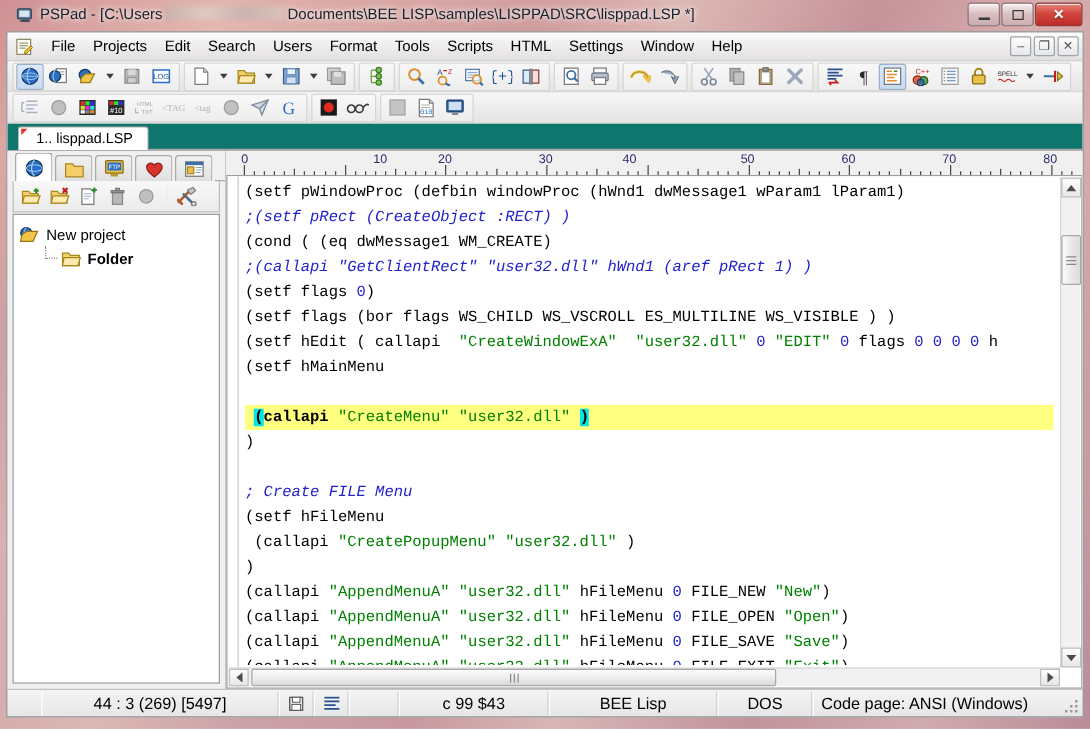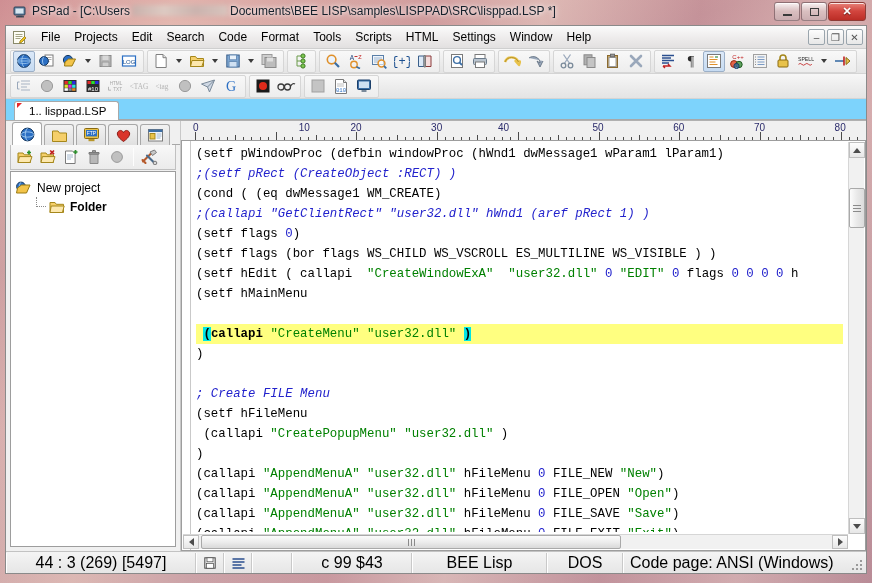--- a/index.html
+++ b/index.html
@@ -107,21 +107,21 @@
   }
   .tb-sep { width:1px; height:18px; background:#c4c4c4; margin:0 4px; border-right:1px solid #fdfdfd; }
   .tb-group {
     display:flex; align-items:center; height:23px; padding:0 2px;
     border:1px solid #d6d6d6; border-radius:2px; margin-right:3px;
     background:linear-gradient(180deg,#f8f8f8,#ededed);
   }
 
   
   #tabstrip {
-    height:22px; width:100%; background:#7dd3fc;
+    height:22px; width:100%; background:#0f766e;
     border-bottom:1px solid #b0b0b0; position:relative;
     display:flex; align-items:flex-end; padding-left:8px;
   }
   .ftab {
     height:19px; padding:0 12px 0 14px; display:flex; align-items:center;
     background:#fff; border:1px solid #a8a8a8; border-bottom:none;
     border-radius:3px 3px 0 0; font-size:11.5px; color:#000; position:relative;
   }
   .ftab .corner {
     position:absolute; left:2px; top:1px; width:0;height:0;
@@ -221,21 +221,21 @@
     display:flex; align-items:center; justify-content:center;
   }
   .hgrip { display:flex; gap:2px; }
   .hgrip div { width:1px; height:7px; background:#8a8a8a; }
 
   
   #statusbar {
     position:absolute; left:0; bottom:0; width:100%; height:22px;
     background:linear-gradient(180deg,#f4f4f4,#e6e6e6);
     border-top:1px solid #c2c2c2;
-    display:flex; align-items:flex-end; font-size:16px; color:#000;
+    display:flex; align-items:center; font-size:13px; color:#000;padding-left:27px;
   }
   .sb-cell {
     height:20px; display:flex; align-items:center; justify-content:center;
     border-right:1px solid #c9c9c9; border-left:1px solid #fff;
     padding:0 6px; white-space:nowrap;
   }
   #grip-corner {
     position:absolute; right:2px; bottom:1px; width:14px; height:14px;
   }
   #grip-corner i { position:absolute; width:2px;height:2px;background:#9a9a9a; }
@@ -275,21 +275,21 @@
         <svg width="15" height="15" viewBox="0 0 15 15">
           <rect x="1.5" y="1.5" width="11" height="12" fill="#fdfdf4" stroke="#8a8a6a"></rect>
           <path d="M3.5 4.5h7M3.5 6.5h7M3.5 8.5h5" stroke="#9a9a7a" stroke-width="0.9"></path>
           <path d="M8 11 L12.5 6.5 L14 8 L9.5 12.5 L7.6 13 Z" fill="#f0c419" stroke="#8a6d10" stroke-width="0.7"></path>
         </svg>
       </span>
       <div class="menu-item">File</div>
       <div class="menu-item">Projects</div>
       <div class="menu-item">Edit</div>
       <div class="menu-item">Search</div>
-      <div class="menu-item">Code</div>
+      <div class="menu-item">Users</div>
       <div class="menu-item">Format</div>
       <div class="menu-item">Tools</div>
       <div class="menu-item">Scripts</div>
       <div class="menu-item">HTML</div>
       <div class="menu-item">Settings</div>
       <div class="menu-item">Window</div>
       <div class="menu-item">Help</div>
       <div id="mdi-controls">
         <div class="mdic">–</div>
         <div class="mdic">❐</div>

